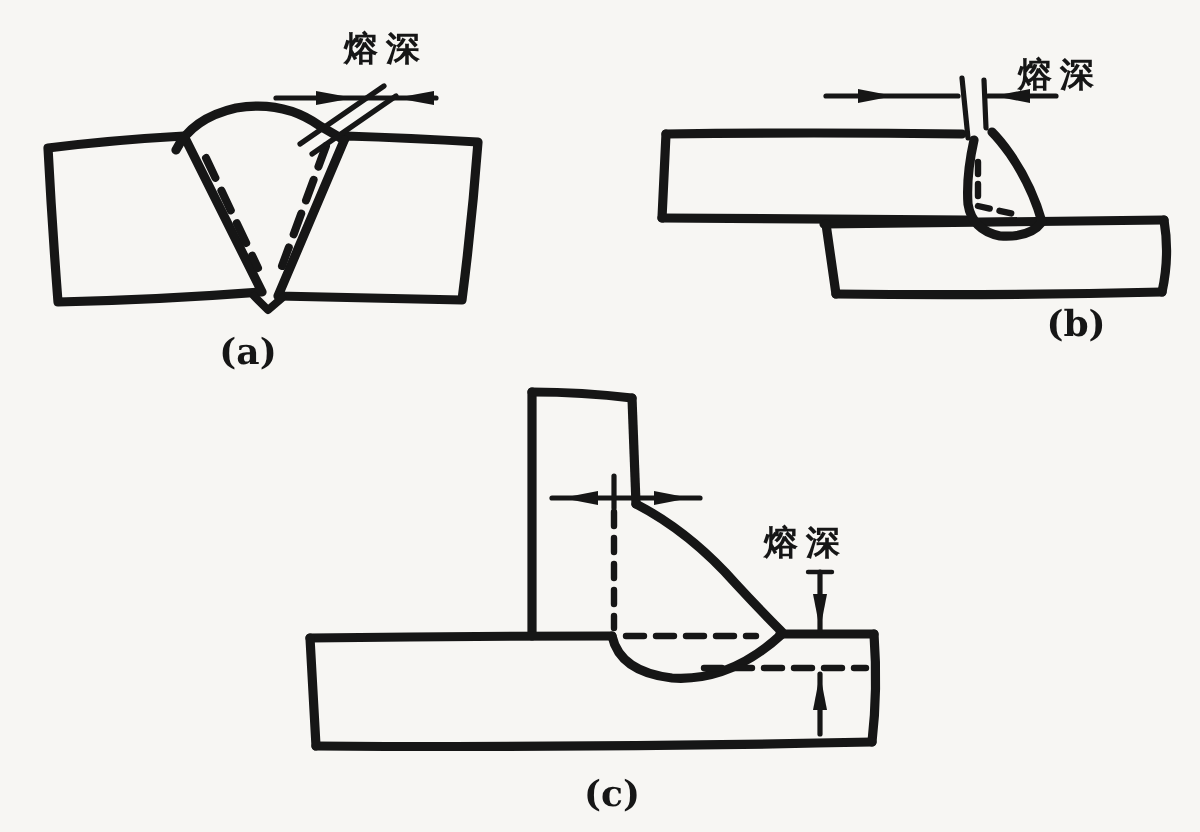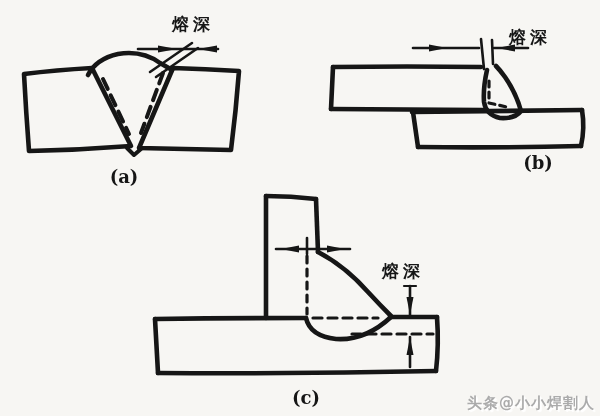--- a/index.html
+++ b/index.html
@@ -132,14 +132,13 @@
 
   <span class="lbl depth" style="left:172px;top:13px;">熔深</span>
   <span class="lbl caption" style="left:104px;top:166px;">(a)</span>
 
   <span class="lbl depth" style="left:509px;top:26px;">熔深</span>
   <span class="lbl caption" style="left:518px;top:152px;">(b)</span>
 
   <span class="lbl depth" style="left:382px;top:260px;">熔深</span>
   <span class="lbl caption" style="left:286px;top:387px;">(c)</span>
 
-  <div class="watermark">头条@小小焊割人</div>
 </div>
 
 </body></html>

